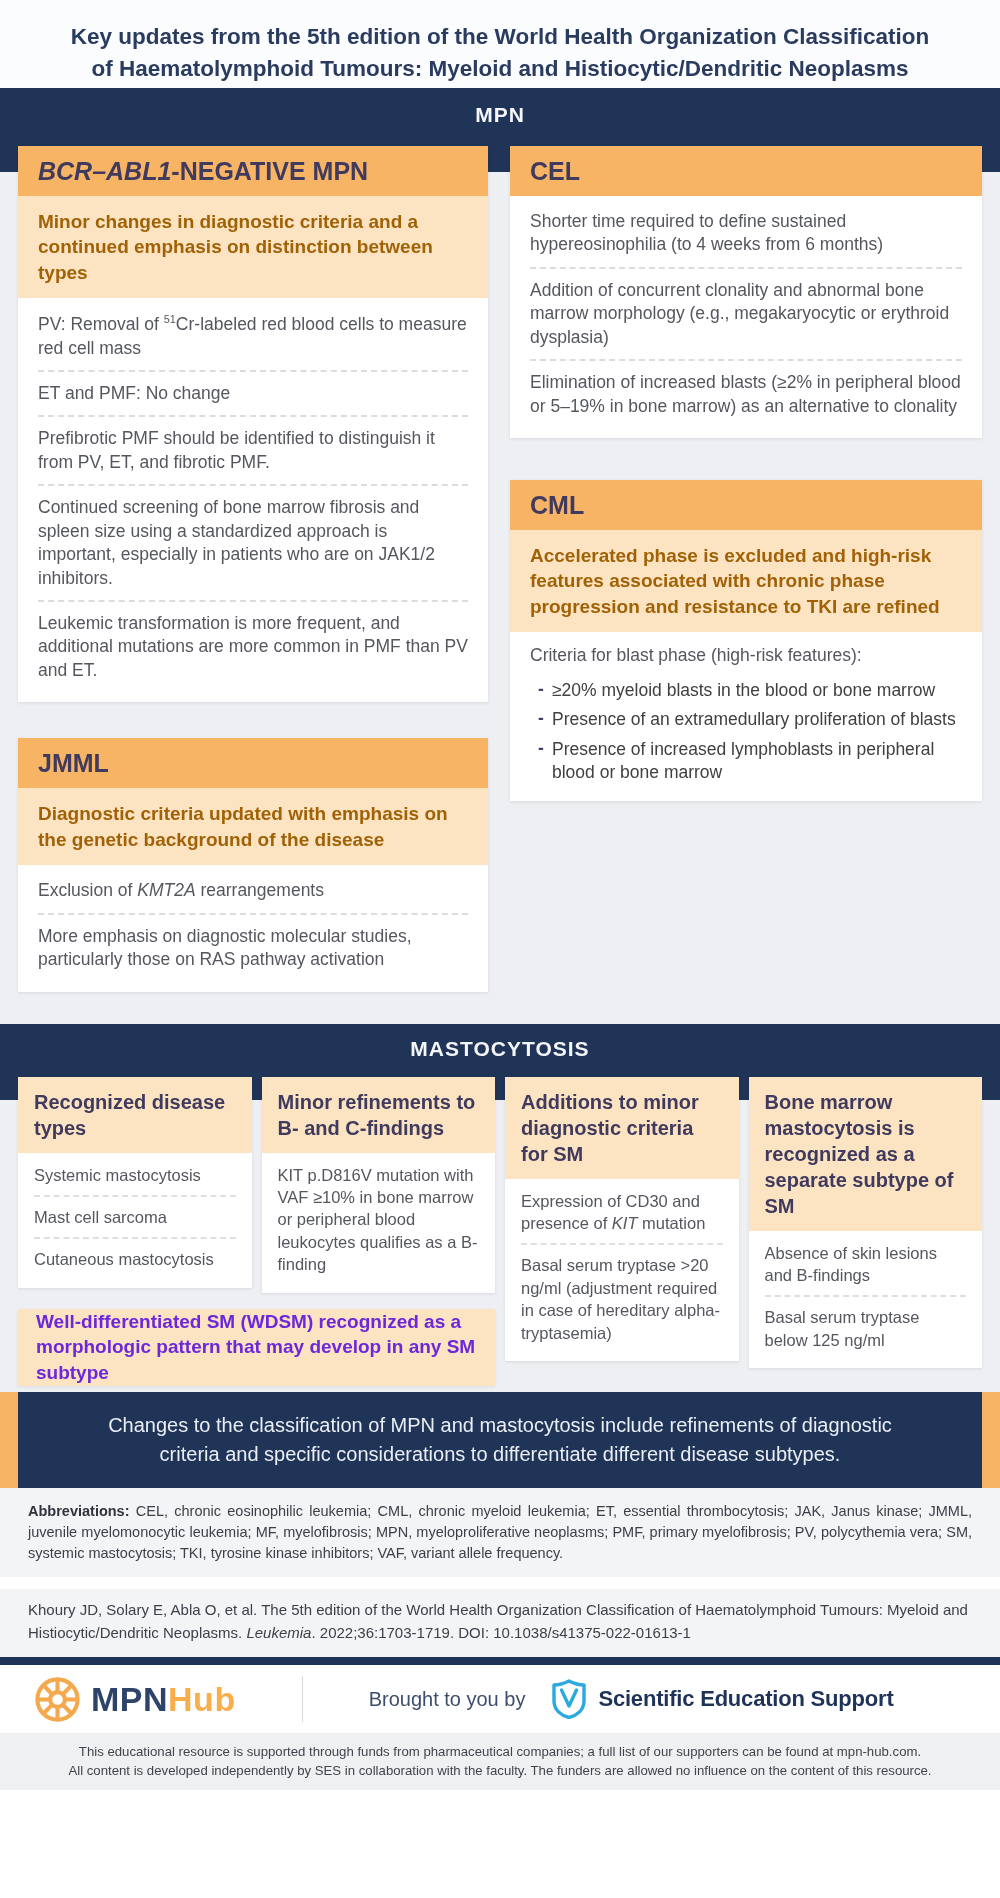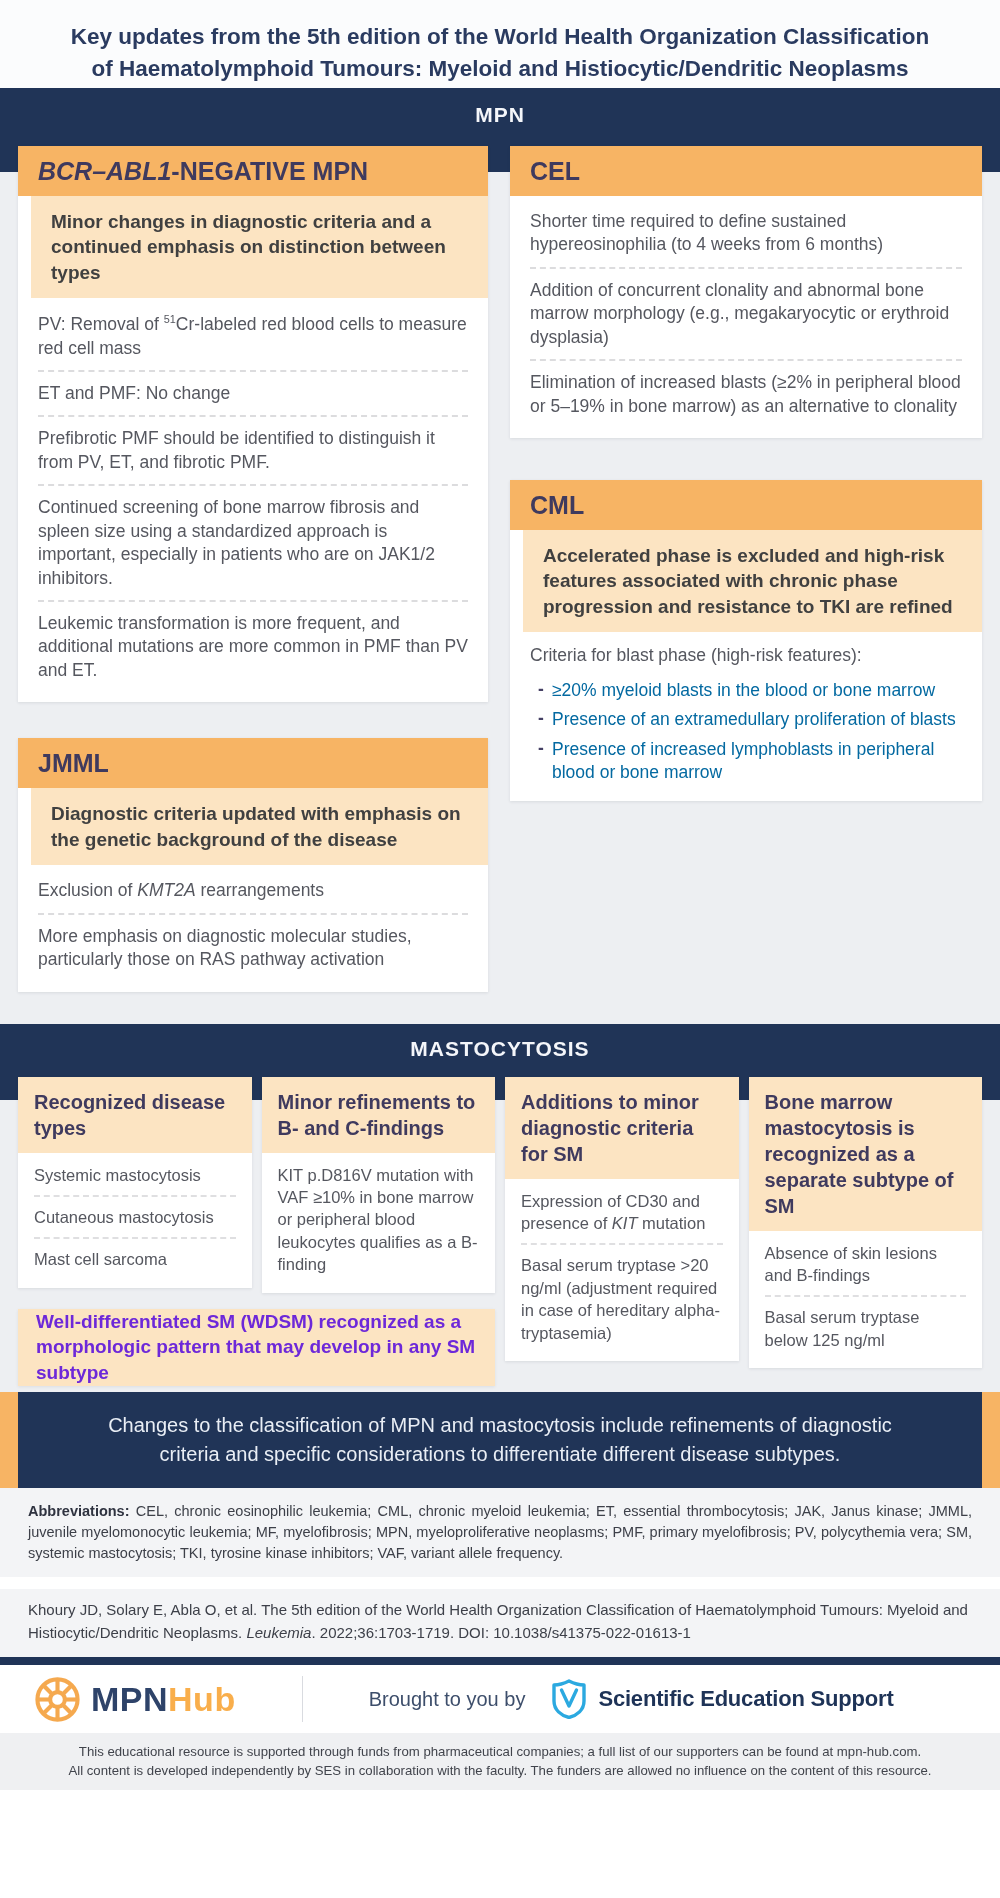--- a/index.html
+++ b/index.html
@@ -61,22 +61,21 @@
     font-size:25px;
     font-weight:bold;
     color:#3F3A5E;
   }
   .card-sub{
     background:#FCE4C2;
     padding:13px 20px;
     font-size:19px;
     font-weight:bold;
     line-height:1.34;
-    color:#404040;
-    margin-left:13px;
+    color:#a16207;
   }
   .card-list{padding:4px 20px 10px;}
   .card-item{
     padding:10px 0;
     font-size:17.5px;
     line-height:1.34;
     color:#55575F;
     border-bottom:2px dashed #DCDCDE;
   }
   .card-item:last-child{border-bottom:none;}
@@ -84,21 +83,21 @@
   .stack-gap-lg{margin-top:42px;}
 
   .cml-body{padding:12px 20px 14px;}
   .cml-intro{font-size:17.5px;line-height:1.34;color:#55575F;margin:0 0 8px;}
   .cml-bullets{list-style:none;margin:0;padding:0 0 0 8px;}
   .cml-bullets li{
     position:relative;
     padding:3px 0 3px 14px;
     font-size:17.5px;
     line-height:1.34;
-    color:#0369a1;
+    color:#404040;
   }
   .cml-bullets li::before{
     content:"-";
     position:absolute;left:0;top:2px;
     font-weight:bold;color:#454064;
   }
 
   
   .masto-grid{
     display:grid;
@@ -274,22 +273,22 @@
     <div class="band masto">MASTOCYTOSIS</div>
 
     <div class="masto-grid">
 
       <div>
         <div class="masto-half">
           <div class="card masto-card">
             <div class="m-header">Recognized disease types</div>
             <div class="m-list">
               <div class="m-item">Systemic mastocytosis</div>
+              <div class="m-item">Mast cell sarcoma</div>
               <div class="m-item">Cutaneous mastocytosis</div>
-              <div class="m-item">Mast cell sarcoma</div>
             </div>
           </div>
           <div class="card masto-card">
             <div class="m-header">Minor refinements to B- and C-findings</div>
             <div class="m-list">
               <div class="m-item">KIT p.D816V mutation with VAF ≥10% in bone marrow or peripheral blood leukocytes qualifies as a B-finding</div>
             </div>
           </div>
         </div>
         <div class="wdsm-box">Well-differentiated SM (WDSM) recognized as a morphologic pattern that may develop in any SM subtype</div>

